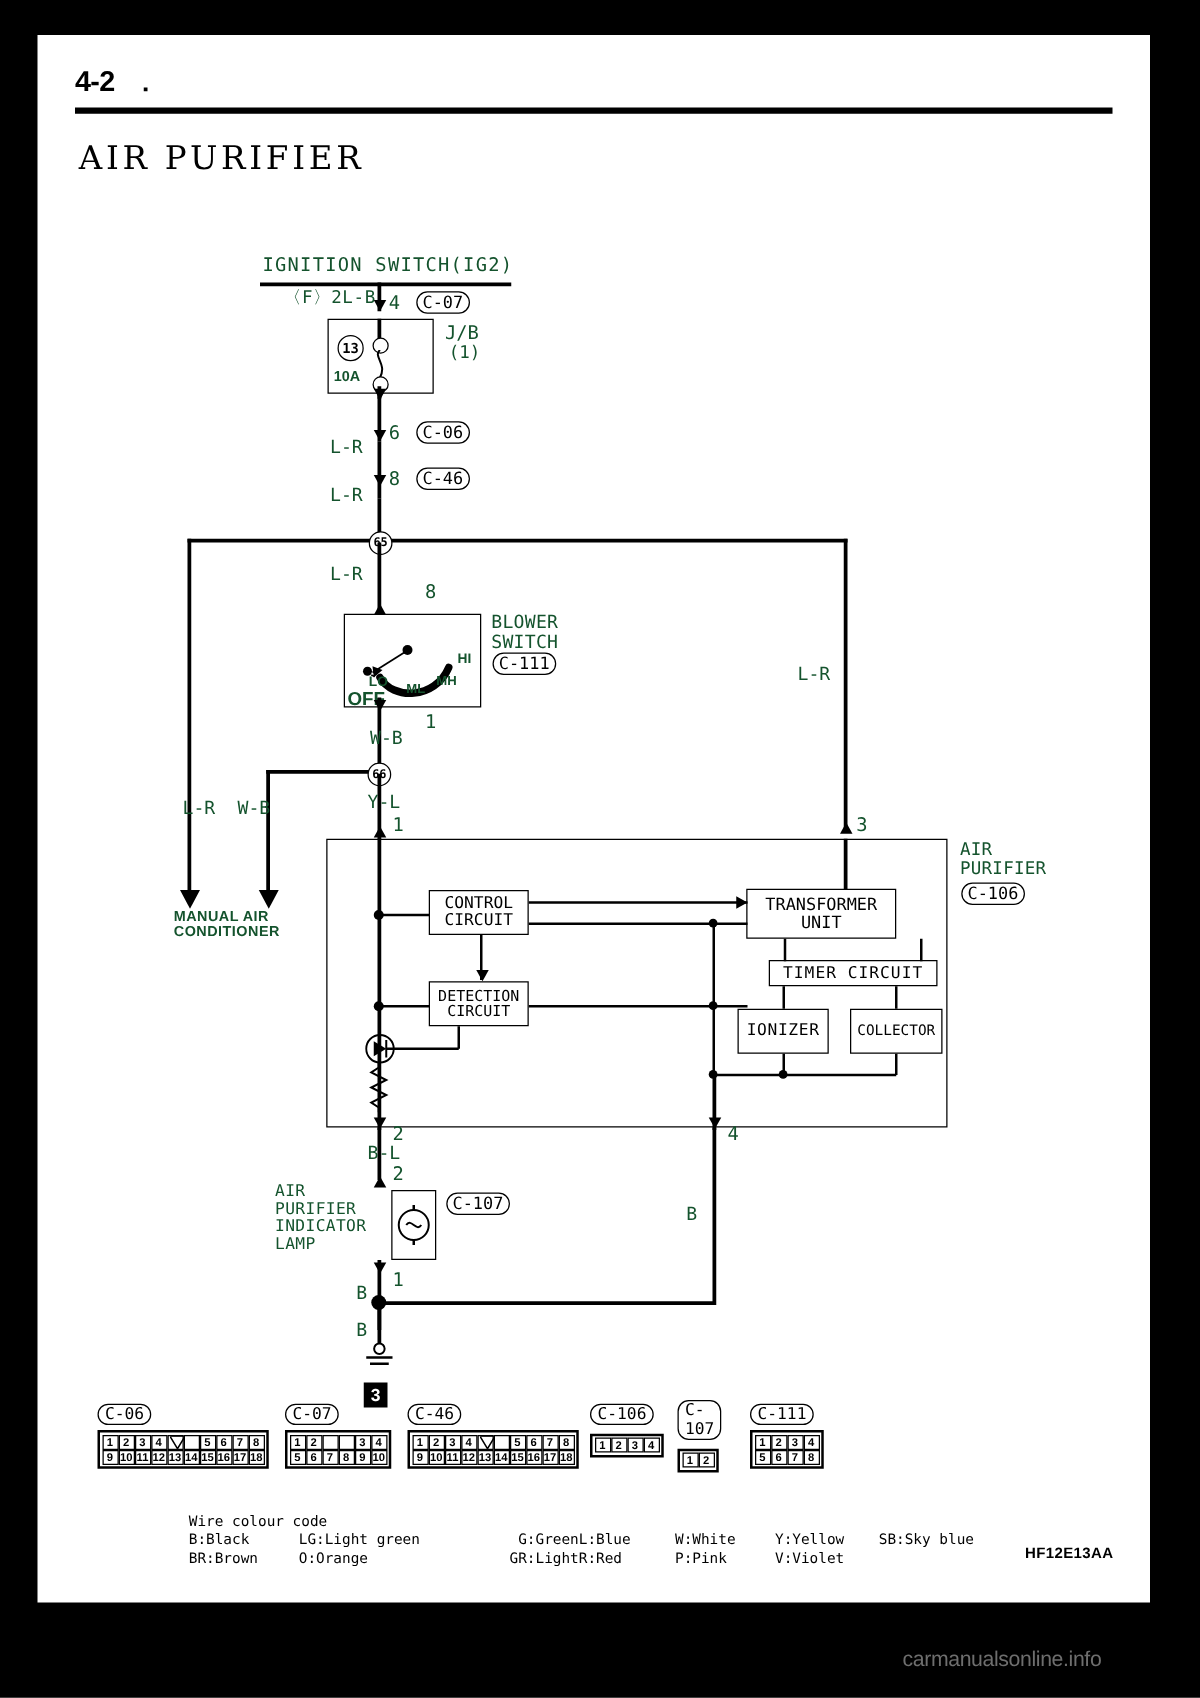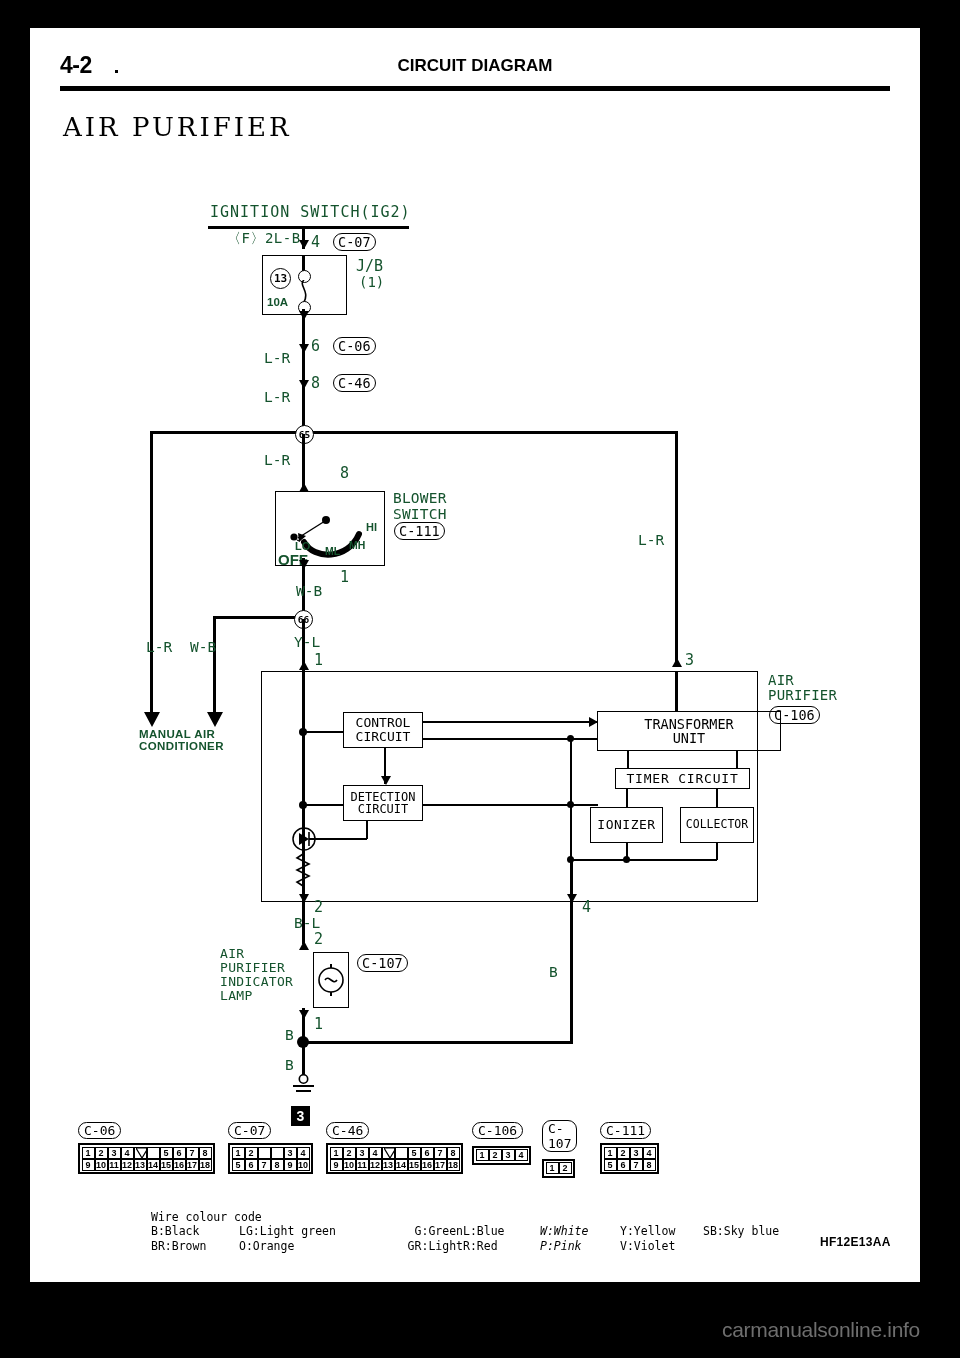--- a/index.html
+++ b/index.html
@@ -56,32 +56,31 @@
 
   
   .legend{position:absolute;left:105px;top:1182px;font-size:11.5px;color:#000;line-height:1.25;margin-left:16px;}
   .legend .row{display:flex;}
   .legend .c{white-space:pre;}
   .doccode{position:absolute;left:790px;top:1207px;font-family:"Liberation Sans",sans-serif;
            font-weight:bold;font-size:12px;color:#000;letter-spacing:0.3px;}
 
   .gnd3{position:absolute;background:#000;color:#fff;font-family:"Liberation Sans",sans-serif;
         font-weight:bold;display:flex;align-items:center;justify-content:center;}
-  .wm{position:absolute;left:722px;top:1318px;color:#6e6e6e;font-size:21px;
+  .wm{position:absolute;left:722px;top:1318px;color:#6e6e6e;font-size:17px;
       font-family:"Liberation Sans",sans-serif;letter-spacing:-0.3px;}
 </style>
 </head>
 <body>
 
 <div class="page">
 <div class="inner">
 
   <div class="pgnum">4-2</div>
   <div class="pgdot"></div>
-  <div class="chead">CIRCUIT DIAGRAM</div>
   <div class="hrule"></div>
 
   <div class="title">AIR PURIFIER</div>
 
   <div class="t" style="left:180px;top:176px;font-size:15px;letter-spacing:1px;">IGNITION SWITCH(IG2)</div>
   <div class="ln" style="left:178px;top:198px;width:201px;height:3px;"></div>
 
   <div class="t" style="left:197px;top:203px;font-size:14px;letter-spacing:0.5px;">〈F〉2L-B</div>
 
   <div class="ln" style="left:272px;top:198px;width:3px;height:23px;"></div>
@@ -204,21 +203,21 @@
     <circle cx="14" cy="13" r="11" stroke="#000" stroke-width="1.5" fill="none"></circle>
     <polygon points="9,7 9,19 19,13" fill="#000"></polygon>
     <line x1="19" y1="6" x2="19" y2="20" stroke="#000" stroke-width="1.6"></line>
   </svg>
   <div class="ln" style="left:279px;top:810px;width:58px;height:1.6px;"></div>
   <div class="ln" style="left:336px;top:793px;width:1.6px;height:18px;"></div>
   <svg style="position:absolute;left:264px;top:822px;" width="18" height="40">
     <polyline points="9,0 9,4 3,8 15,14 3,20 15,26 3,32 9,36 9,40" stroke="#000" stroke-width="1.6" fill="none"></polyline>
   </svg>
 
-  <div class="boxt" style="left:567px;top:683px;width:184px;height:40px;font-size:13.5px;">TRANSFORMER
+  <div class="boxt" style="left:567px;top:683px;width:120px;height:40px;font-size:13.5px;">TRANSFORMER
 UNIT</div>
 
   <div class="ln" style="left:645px;top:643px;width:2.5px;height:41px;"></div>
 
   <div class="boxt" style="left:585px;top:740px;width:135px;height:21px;font-size:13px;letter-spacing:0.8px;">TIMER CIRCUIT</div>
   <div class="ln" style="left:597px;top:723px;width:1.6px;height:18px;"></div>
   <div class="ln" style="left:706px;top:723px;width:1.6px;height:18px;"></div>
 
   <div class="boxt" style="left:560px;top:779px;width:73px;height:36px;font-size:13px;letter-spacing:0.5px;">IONIZER</div>
   <div class="boxt" style="left:650px;top:779px;width:74px;height:36px;font-size:11.5px;">COLLECTOR</div>
@@ -382,21 +381,21 @@
         <div class="c">O:Orange</div>
       </div>
       <div style="width:84px;text-align:right;">
         <div class="c">G:Green</div>
         <div class="c">GR:Light</div>
       </div>
       <div style="width:77px;">
         <div class="c">L:Blue</div>
         <div class="c">R:Red</div>
       </div>
-      <div style="width:80px;font-style:italic;">
+      <div style="width:80px;">
         <div class="c">W:White</div>
         <div class="c">P:Pink</div>
       </div>
       <div style="width:83px;">
         <div class="c">Y:Yellow</div>
         <div class="c">V:Violet</div>
       </div>
       <div style="width:90px;">
         <div class="c">SB:Sky blue</div>
       </div>

